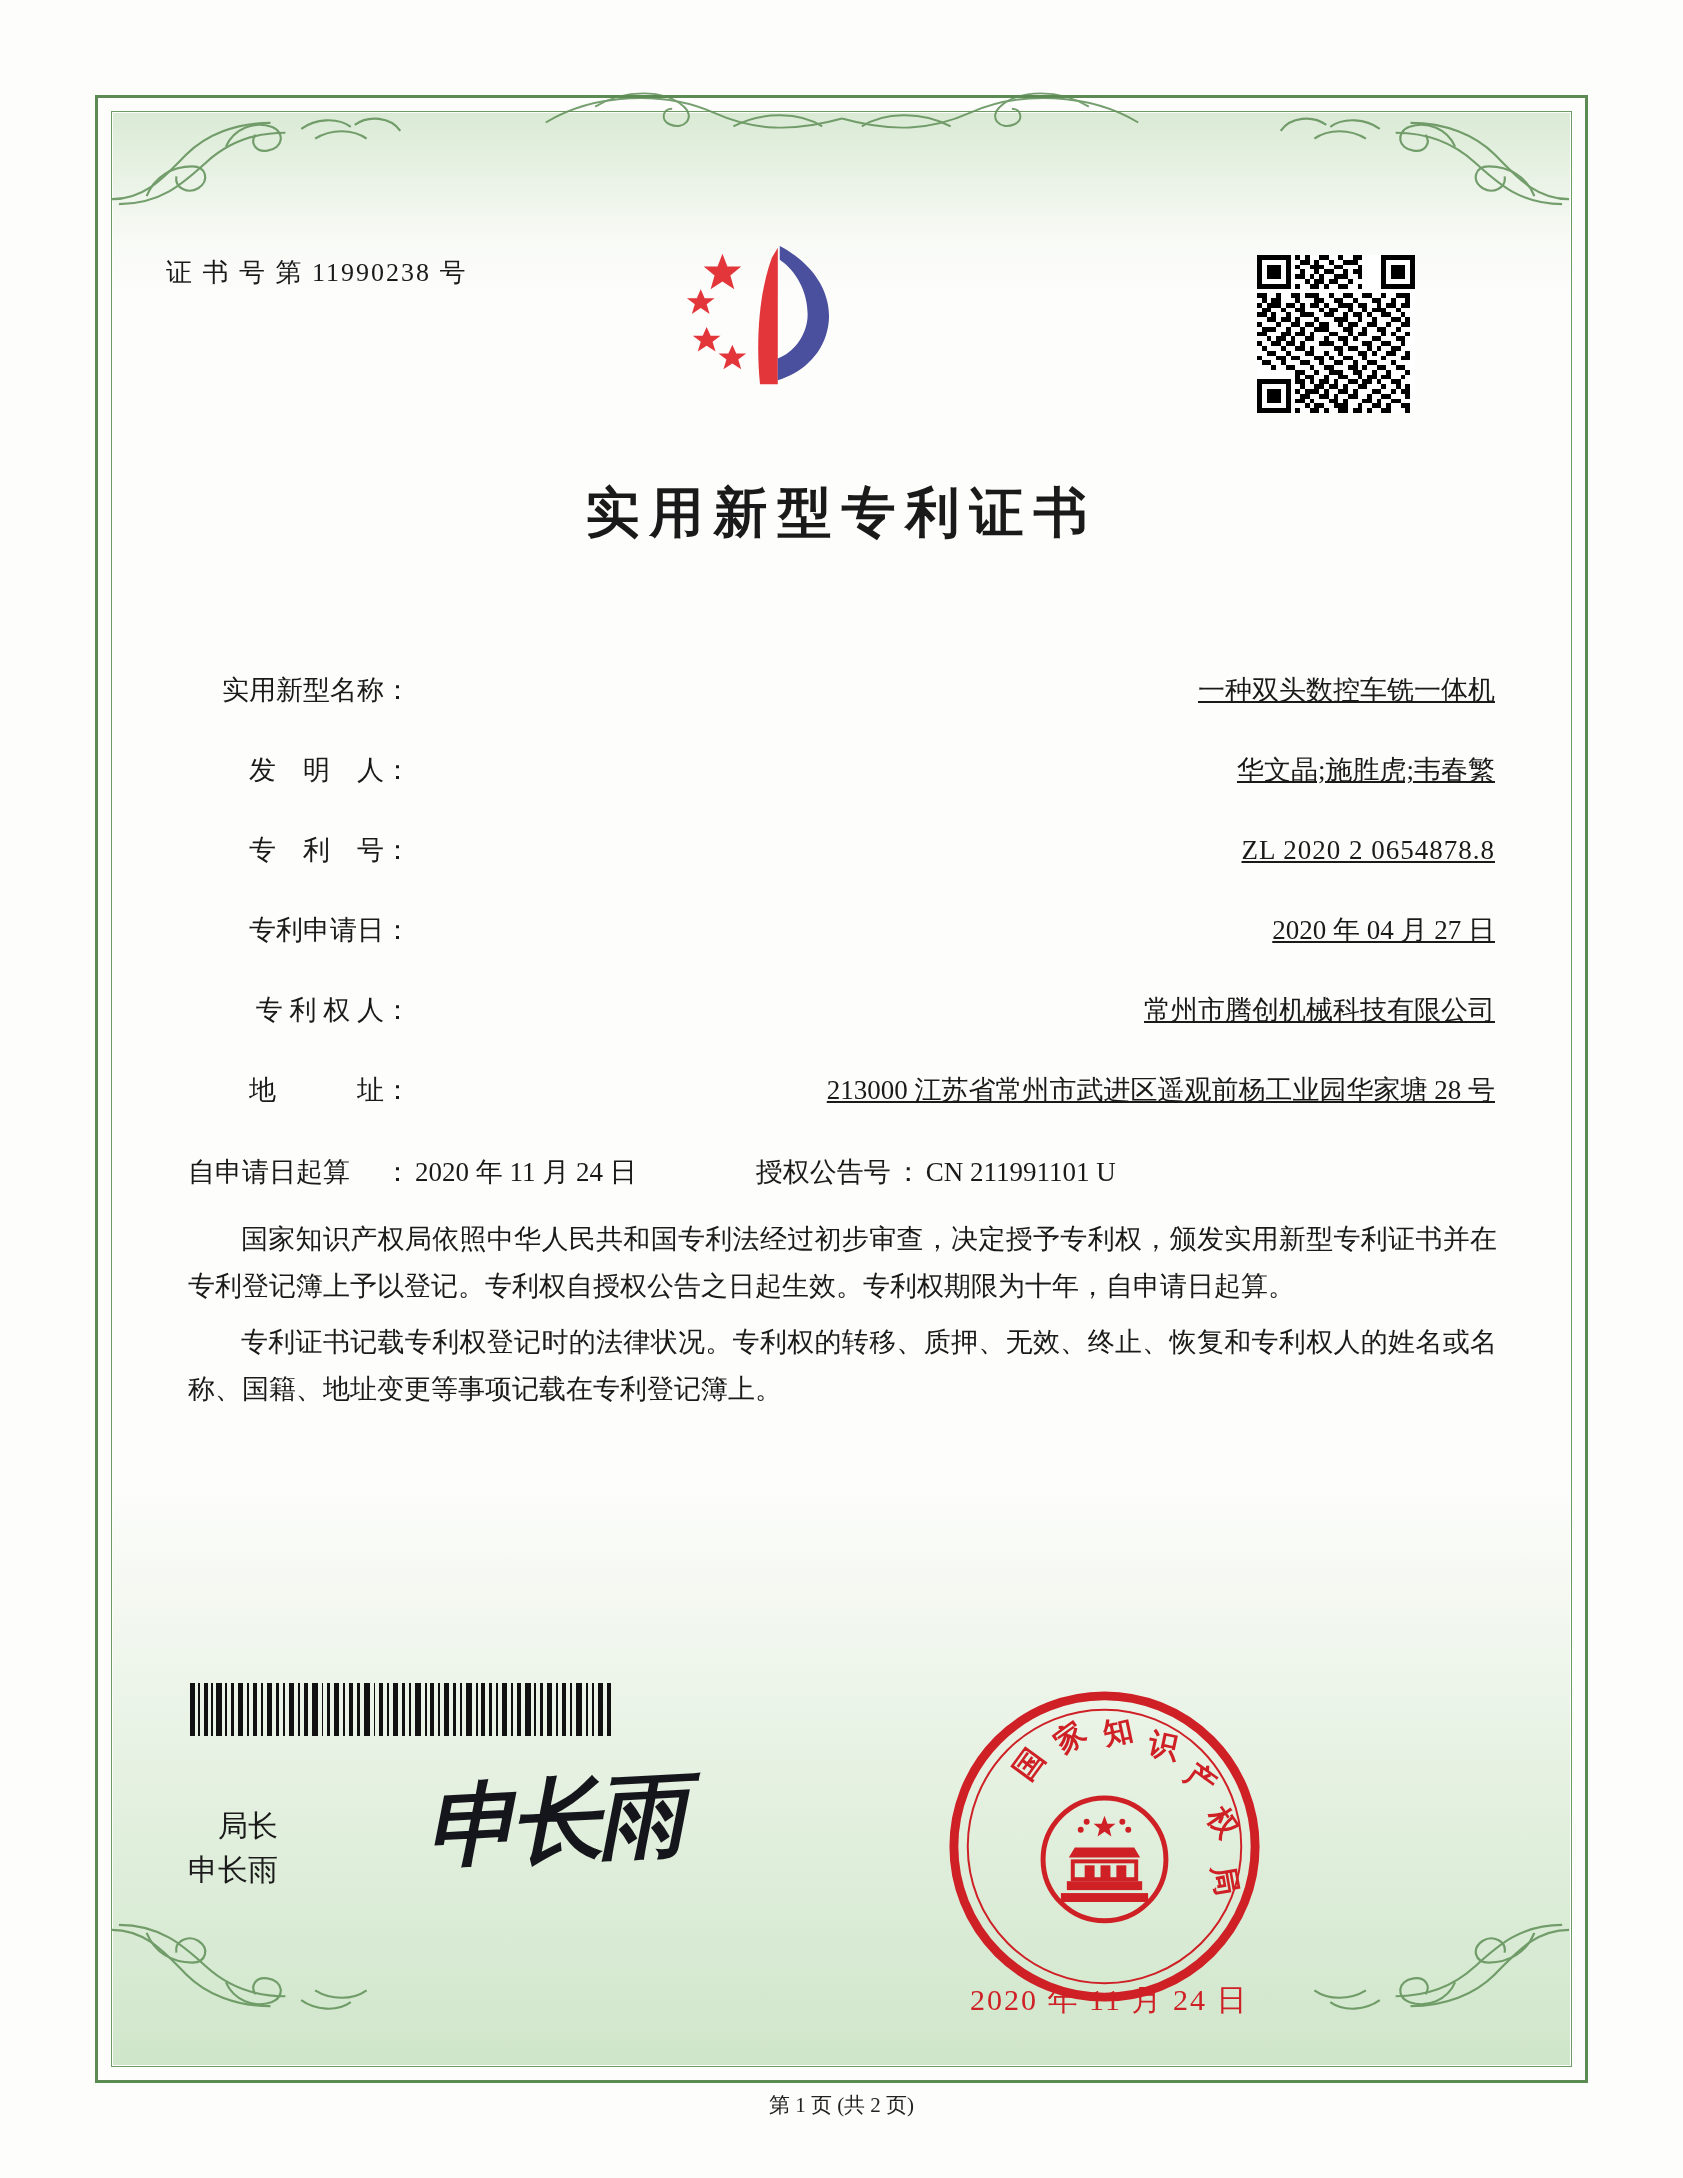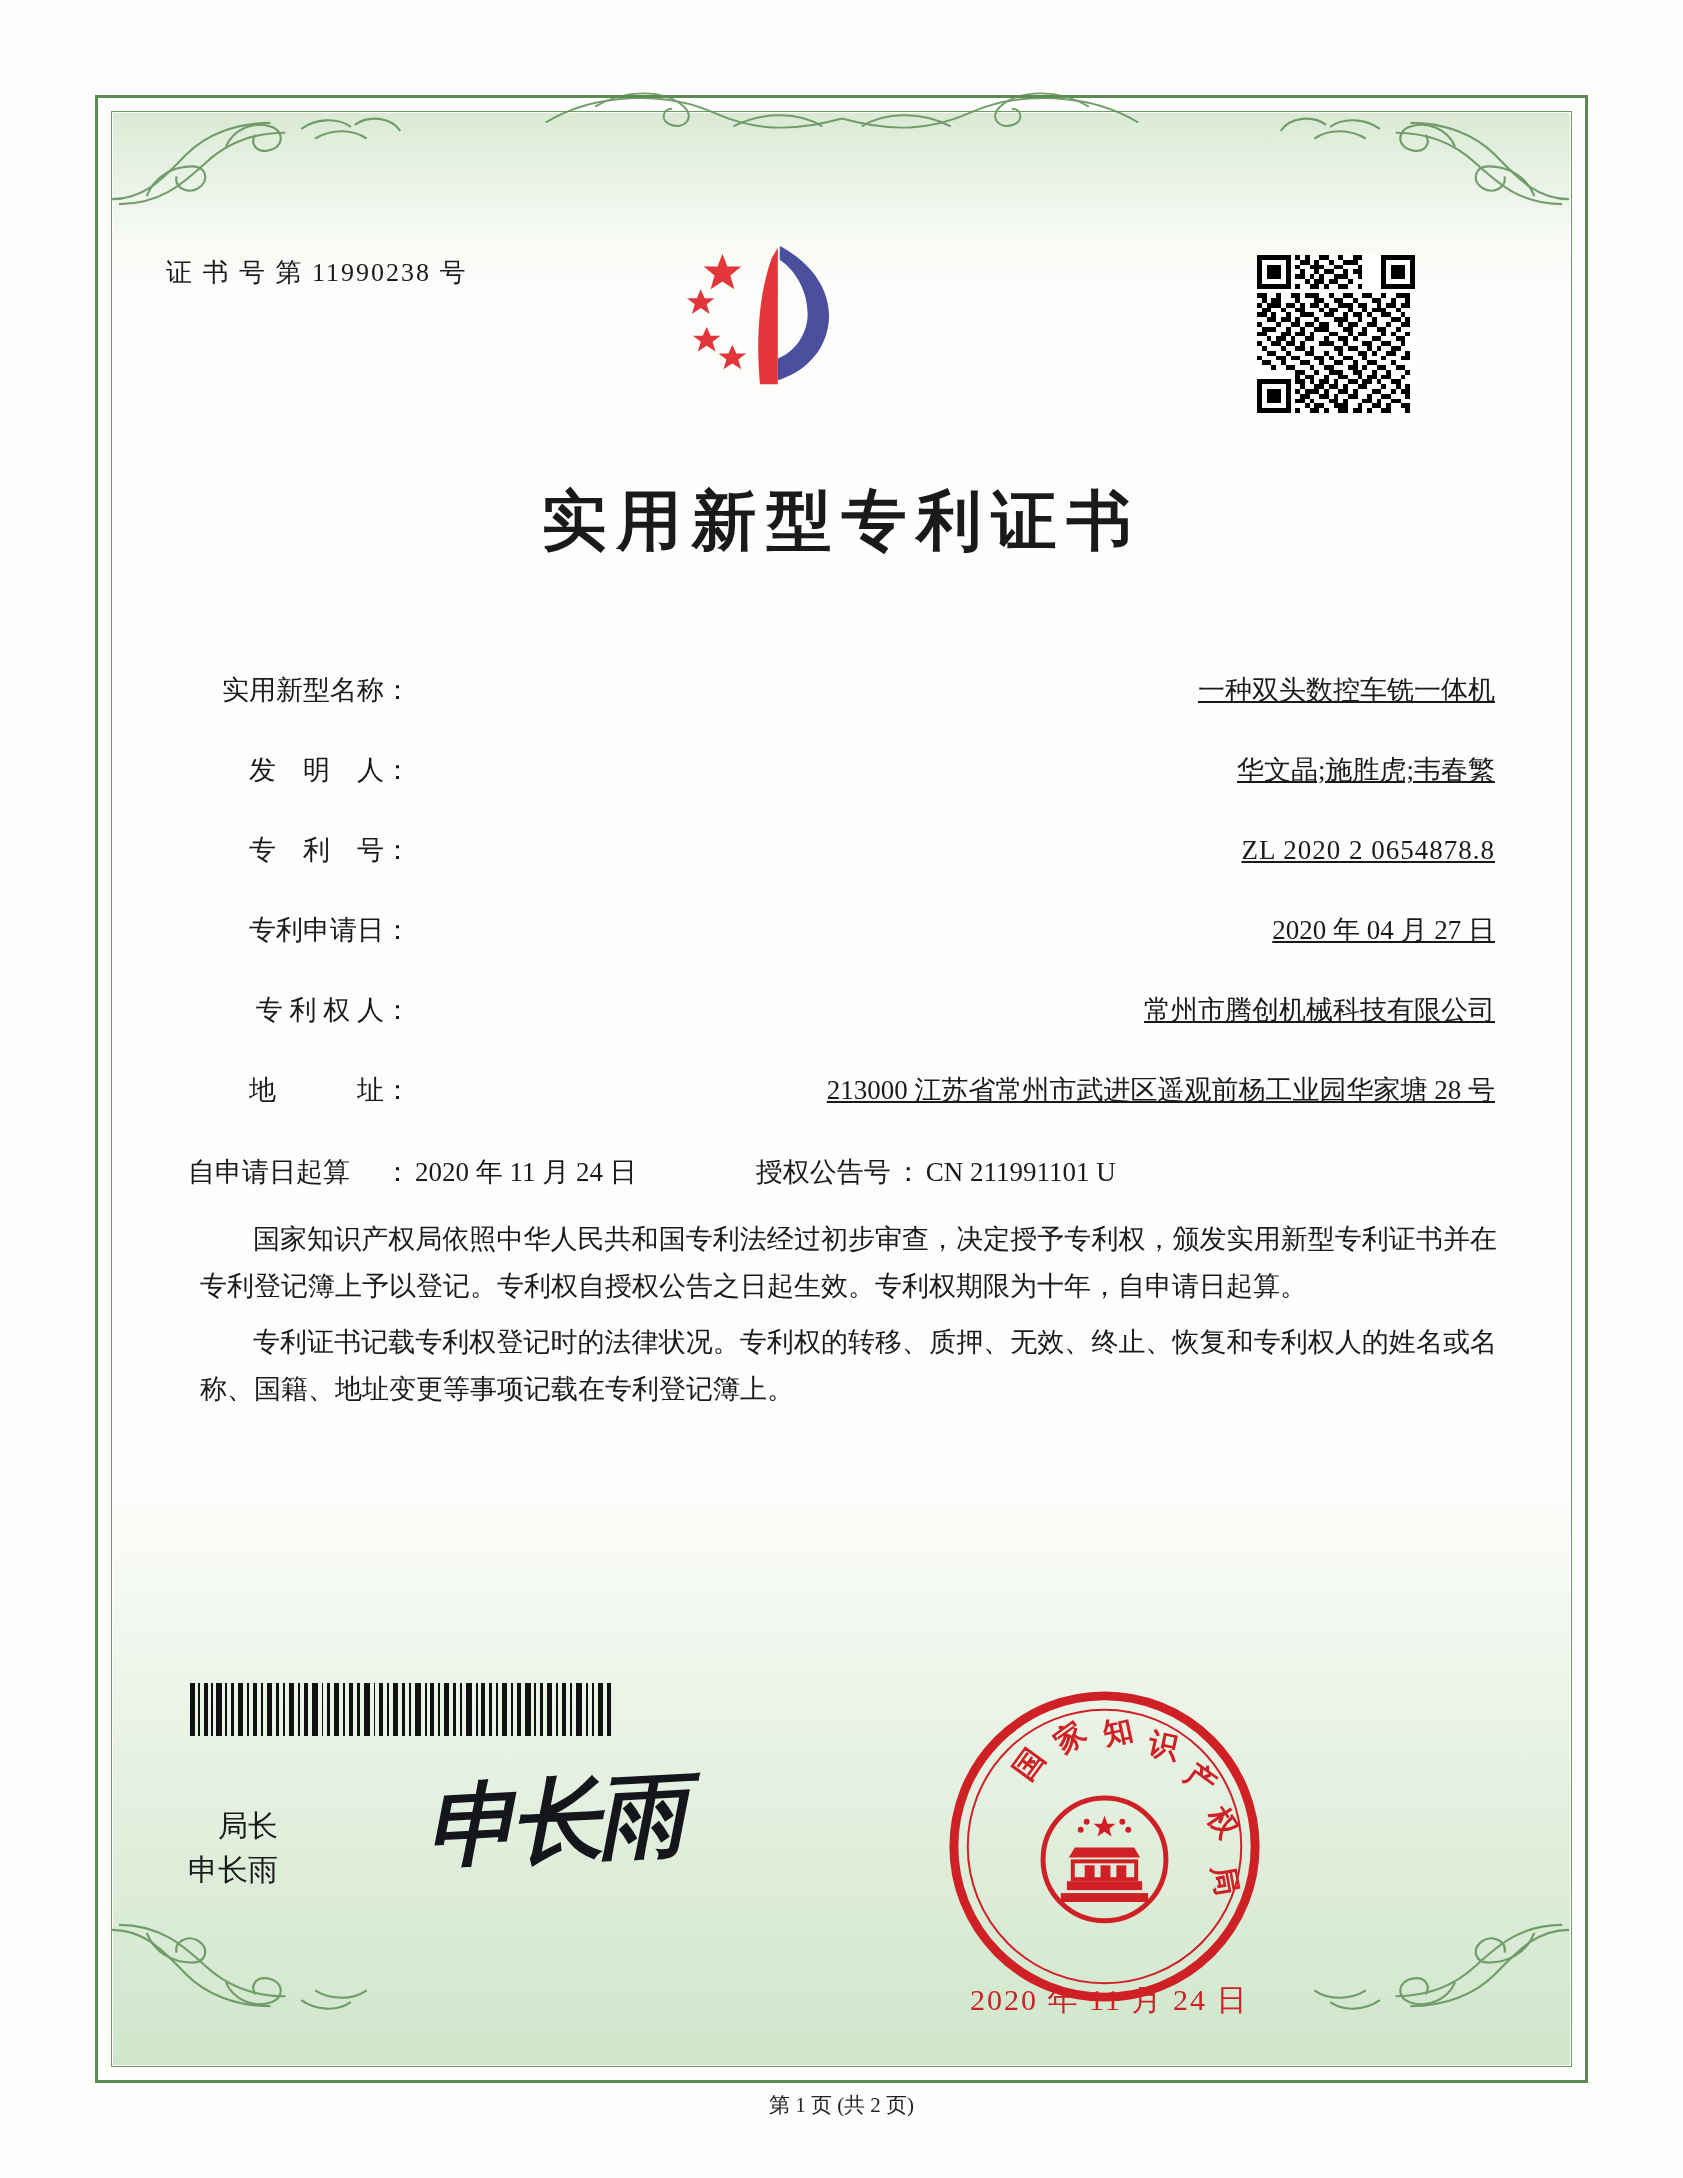--- a/index.html
+++ b/index.html
@@ -103,21 +103,21 @@
     height: 158px;
   }
 
   
   .doc-title {
     position: absolute;
     left: 0;
     top: 477px;
     width: 1683px;
     text-align: center;
-    font-size: 65px;
+    font-size: 54px;
     font-weight: bold;
     letter-spacing: 10px;
     font-family: "DejaVu Serif", "Liberation Serif", serif;
   }
 
   
   .fields {
     position: absolute;
     left: 188px;
     top: 673px;
@@ -166,21 +166,21 @@
   .body-text {
     position: absolute;
     left: 188px;
     top: 1216px;
     width: 1309px;
     font-size: 27px;
     line-height: 1.75;
     text-align: justify;
   }
   .body-text p {
-    margin: 0 0 8px 12px;
+    margin: 0 0 8px 0;
     text-indent: 53px;
   }
 
   
   .barcode {
     position: absolute;
     left: 188px;
     top: 1683px;
     width: 426px;
     height: 53px;

